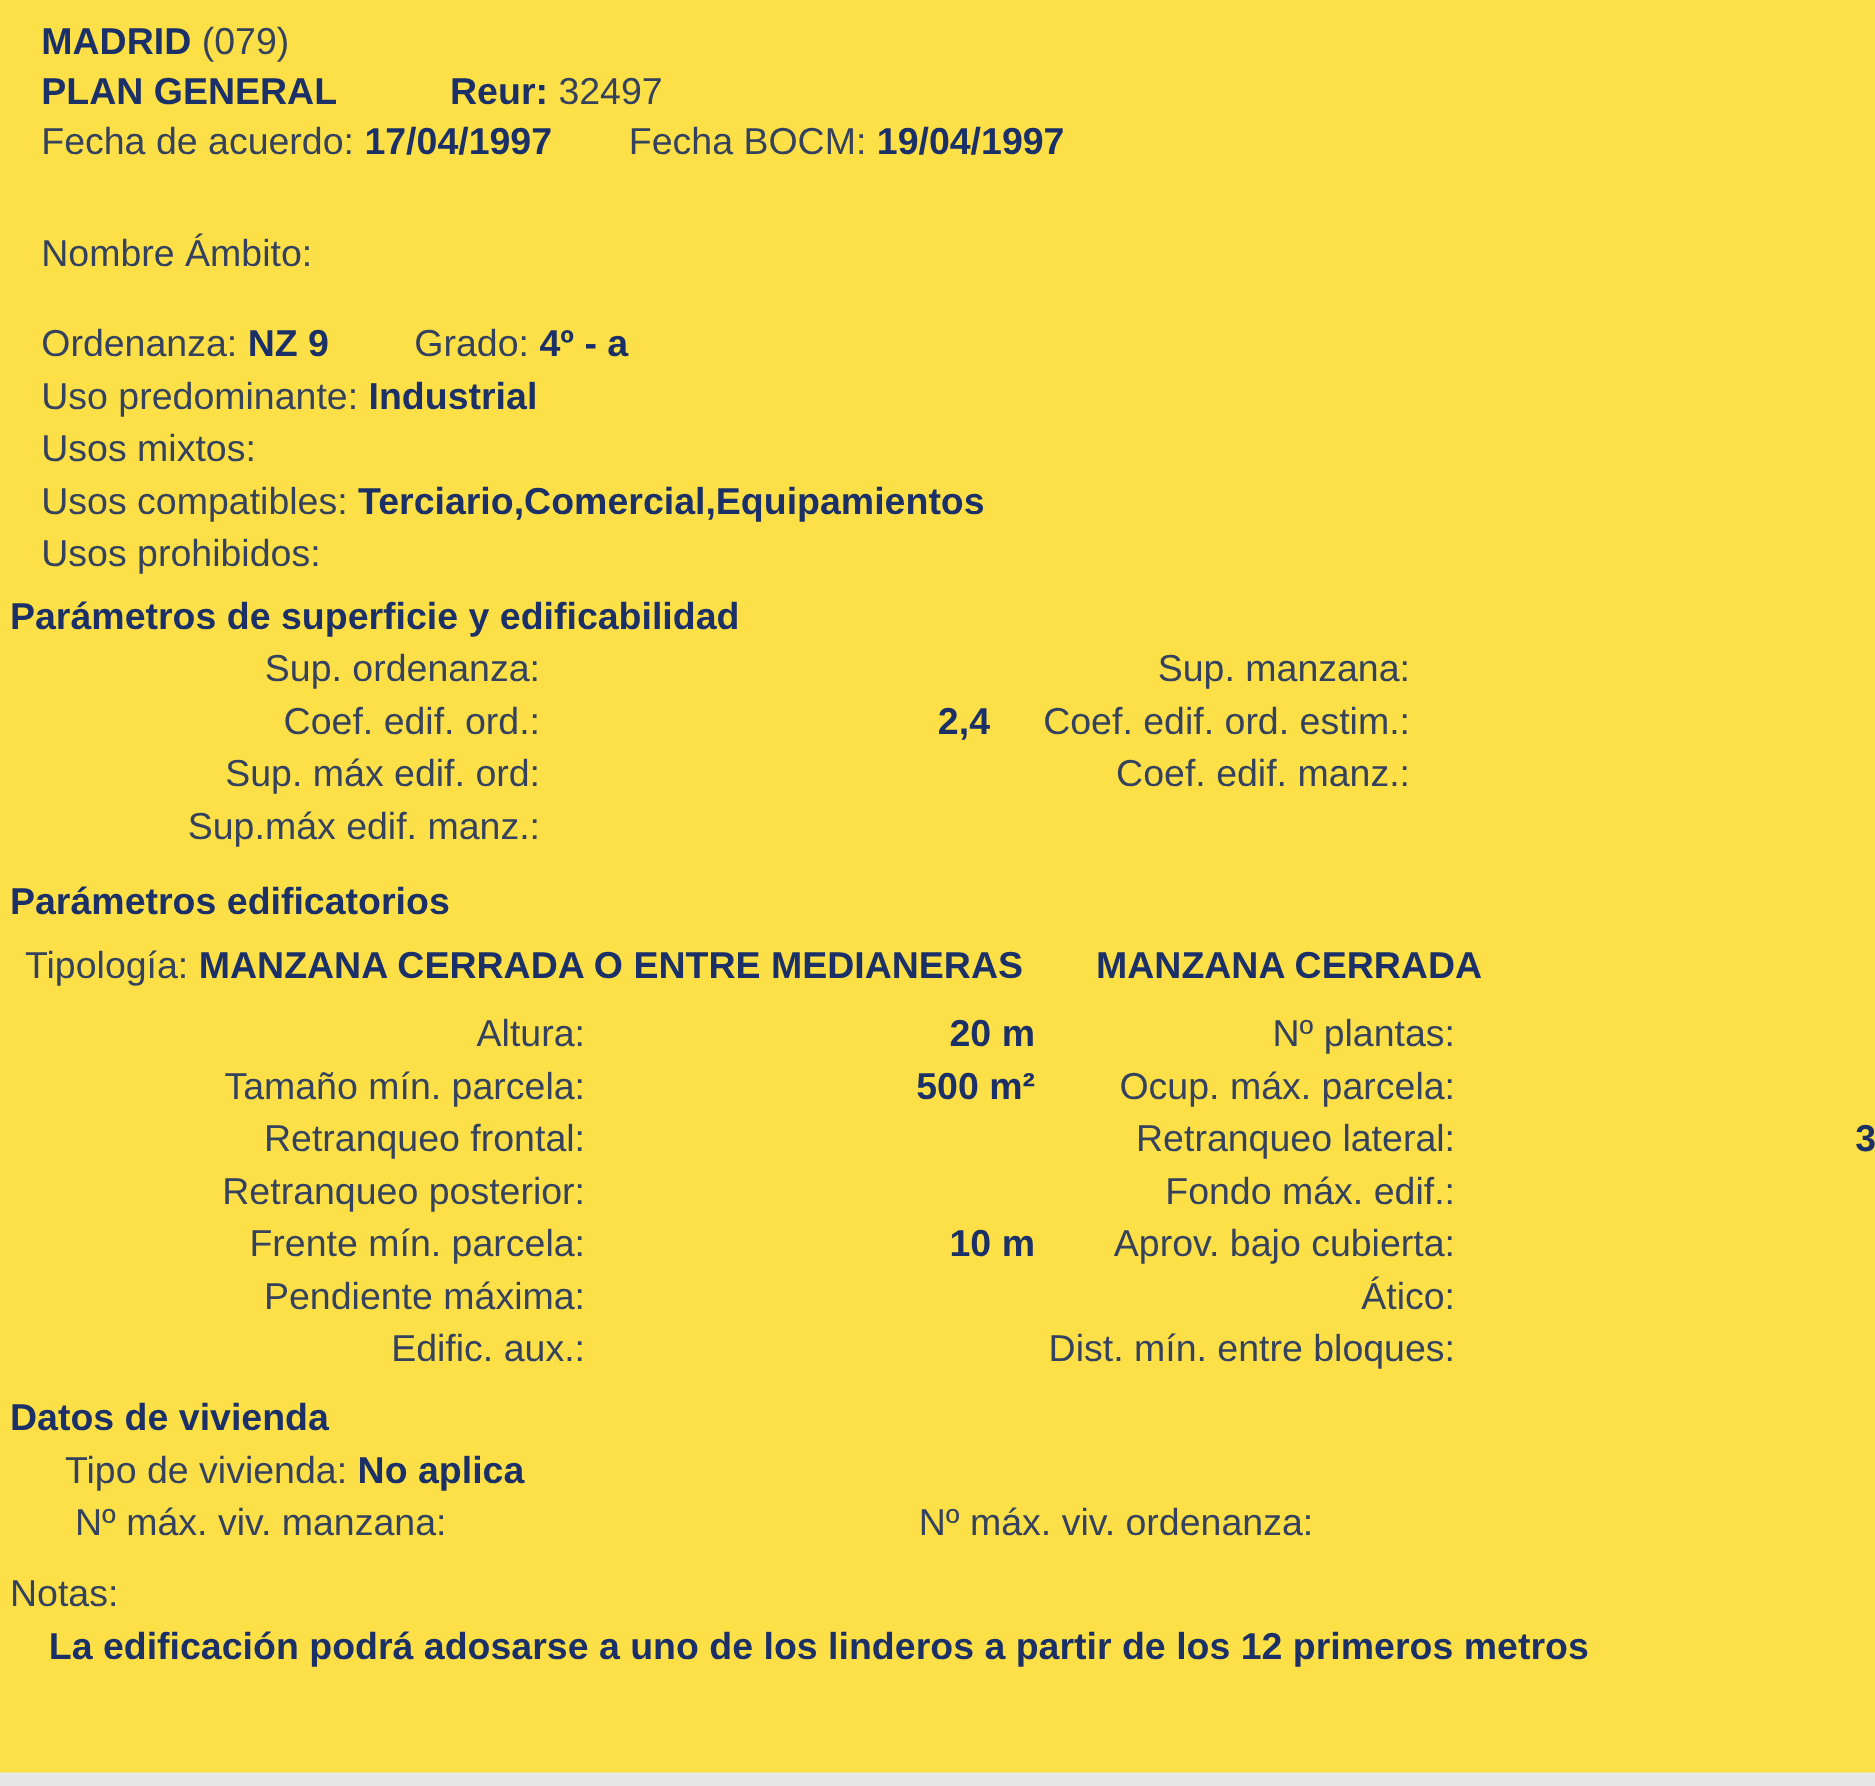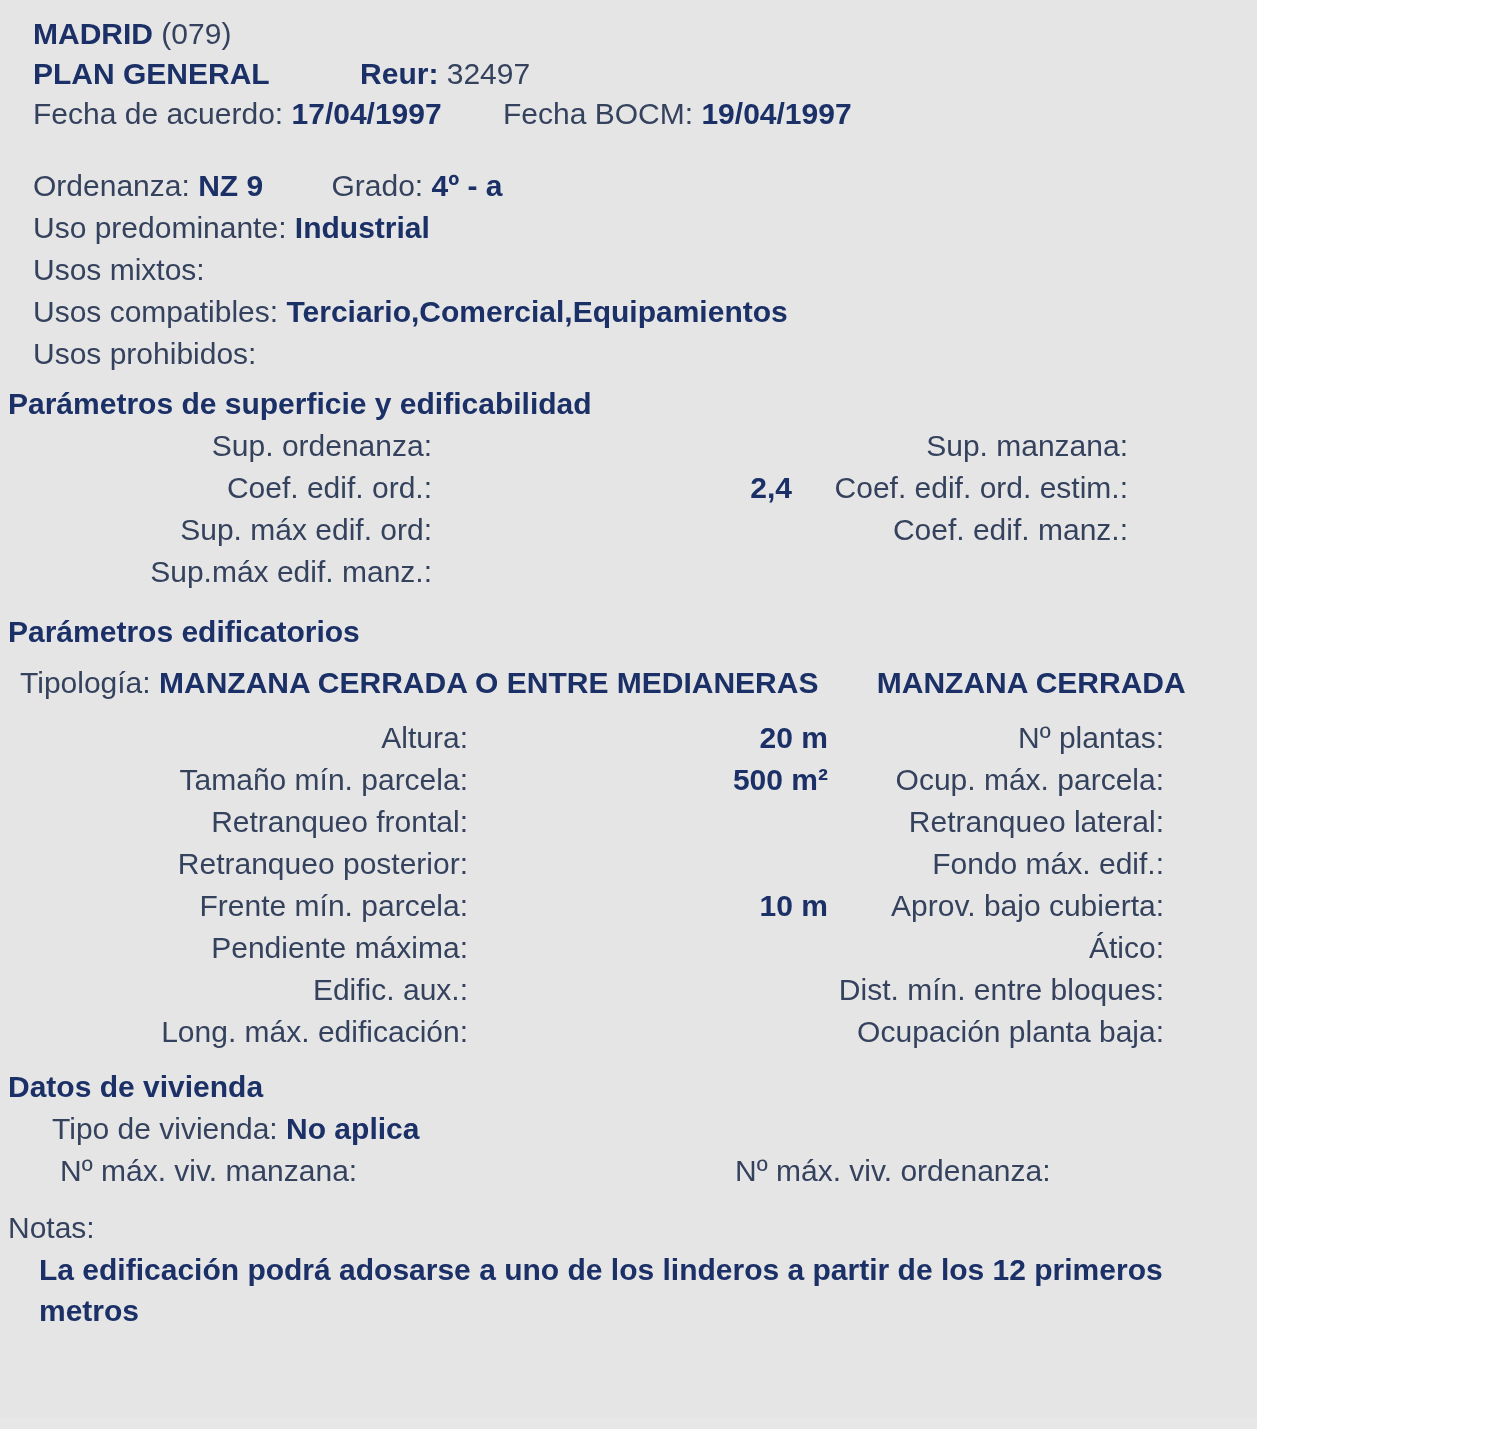--- a/index.html
+++ b/index.html
@@ -1,19 +1,19 @@
 <!DOCTYPE html>
 <html><head>
 <meta charset="utf-8">
 <style>
   html,body { margin:0; padding:0; background:#fff; }
   .page {
     position:relative;
-    width:1257px; height:1429px;
-    background:#e5e5e5;
+    width:1500px; height:1429px;
+    background:#fde047;
     overflow:hidden;
     font-family:"Liberation Sans", sans-serif;
     font-size:30px; line-height:41px;
     color:#35425e;
     box-sizing:border-box;
   }
   .b { font-weight:bold; color:#1b3067; }
   .line  { padding-left:33px; white-space:nowrap; }
   .hline { padding-left:33px; line-height:40px; white-space:nowrap; }
   .header { padding-top:14px; }
@@ -74,20 +74,24 @@
       <span>32497</span>
     </div>
     <div class="hline">
       <span>Fecha de acuerdo:</span>
       <span class="b">17/04/1997</span>
       <span class="gap-bocm">Fecha BOCM:</span>
       <span class="b">19/04/1997</span>
     </div>
   </div>
 
+  <div class="line nombre-ambito">
+    <span>Nombre Ámbito:</span>
+    <span class="b"></span>
+  </div>
 
   <div class="ordenanza-block">
     <div class="line">
       <span>Ordenanza:</span>
       <span class="b">NZ 9</span>
       <span class="gap-grado">Grado:</span>
       <span class="b">4º - a</span>
     </div>
     <div class="line">
       <span>Uso predominante:</span>
@@ -177,26 +181,20 @@
       <span class="val"></span>
       <span class="lab">Ático:</span>
       <span class="val val2"></span>
     </div>
     <div class="prow">
       <span class="lab">Edific. aux.:</span>
       <span class="val"></span>
       <span class="lab">Dist. mín. entre bloques:</span>
       <span class="val val2"></span>
     </div>
-    <div class="prow">
-      <span class="lab">Long. máx. edificación:</span>
-      <span class="val"></span>
-      <span class="lab">Ocupación planta baja:</span>
-      <span class="val val2"></span>
-    </div>
   </div>
 
   <div class="section-title viv-title">Datos de vivienda</div>
   <div class="tipo-viv">
     <span>Tipo de vivienda:</span>
     <span class="b">No aplica</span>
   </div>
   <div class="viv-counts">
     <span>
       <span>Nº máx. viv. manzana:</span>

